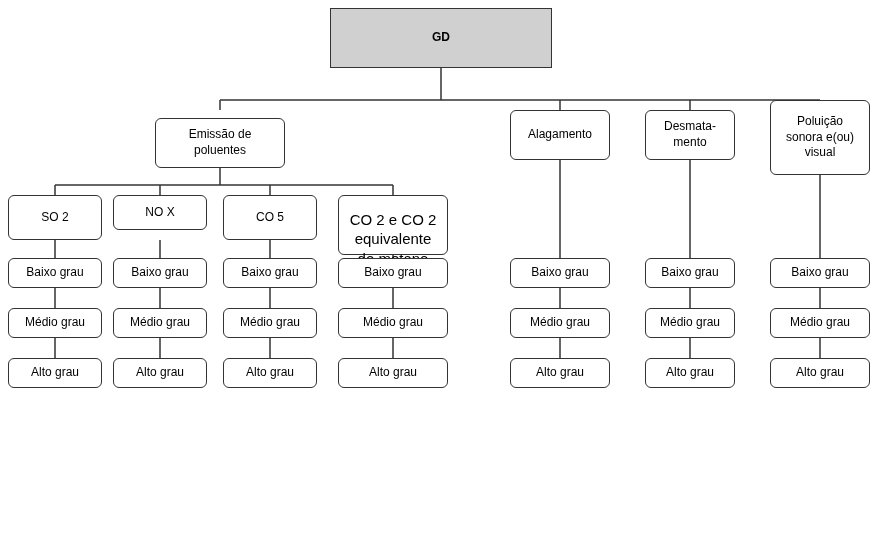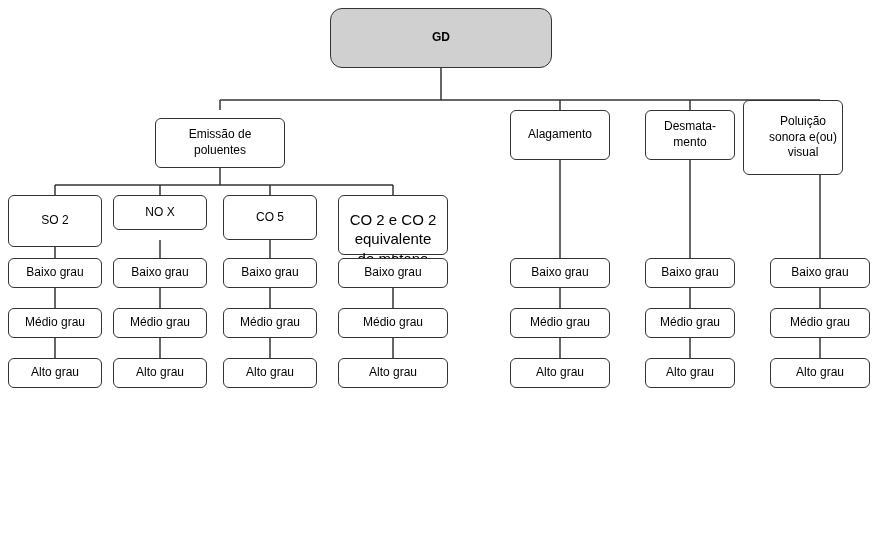--- a/index.html
+++ b/index.html
@@ -34,21 +34,21 @@
       display: flex;
       align-items: center;
       justify-content: center;
       text-align: center;
       line-height: 1.3;
       padding: 3px 5px;
     }
 
     .node.root {
       background: #d0d0d0;
-      border-radius: 12px;
+      border-radius: 0;
       font-weight: bold;
     }
   </style>
 </head>
 <body>
 
 <div class="tree-container">
 
   <svg class="tree-svg">
 
@@ -131,25 +131,25 @@
   </div>
 
   <div class="node" style="left:645px; top:110px; width:90px; height:50px;">
     <span>Desmata-<br>mento</span>
   </div>
 
   <div class="node" style="left:510px; top:110px; width:100px; height:50px;">
     <span>Alagamento</span>
   </div>
 
-  <div class="node" style="left:743px; top:100px; width:100px; height:75px;justify-content:flex-end;">
+  <div class="node" style="left:770px; top:100px; width:100px; height:75px;">
     <span>Poluição<br>sonora e(ou)<br>visual</span>
   </div>
 
-  <div class="node" style="left:8px; top:195px; width:94px; height:52px;">
+  <div class="node" style="left:8px; top:195px; width:94px; height:45px;">
     <span>SO 2</span>
   </div>
 
   <div class="node" style="left:113px; top:195px; width:94px; height:35px;">
     <span>NO X</span>
   </div>
 
   <div class="node" style="left:223px; top:195px; width:94px; height:45px;">
     <span>CO 5</span>
   </div>

